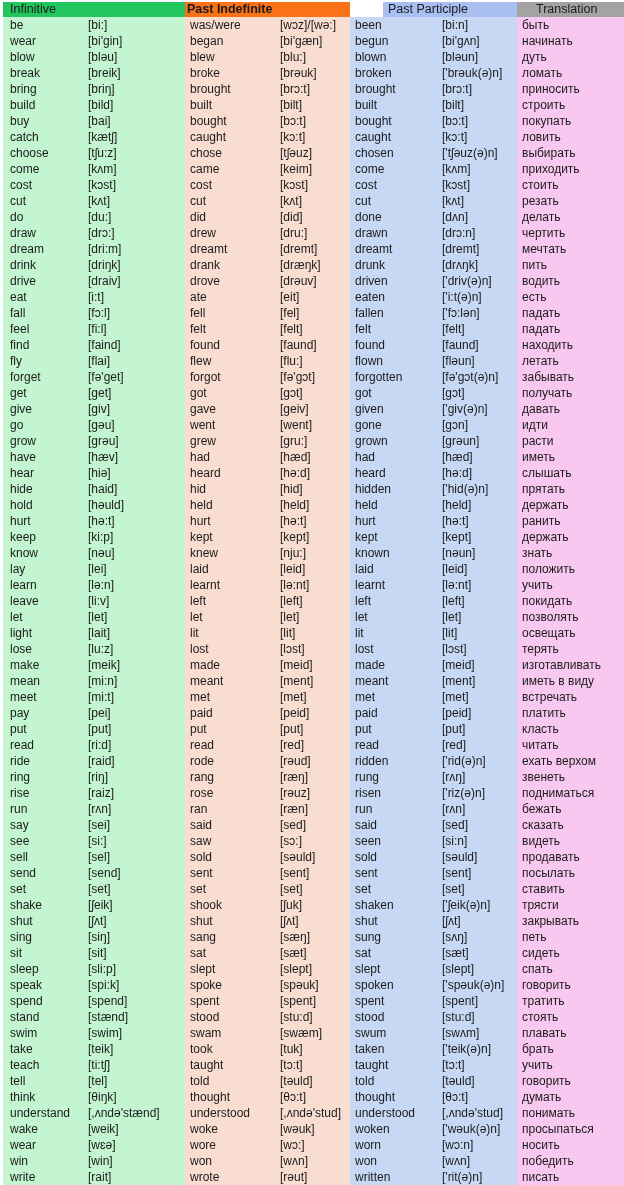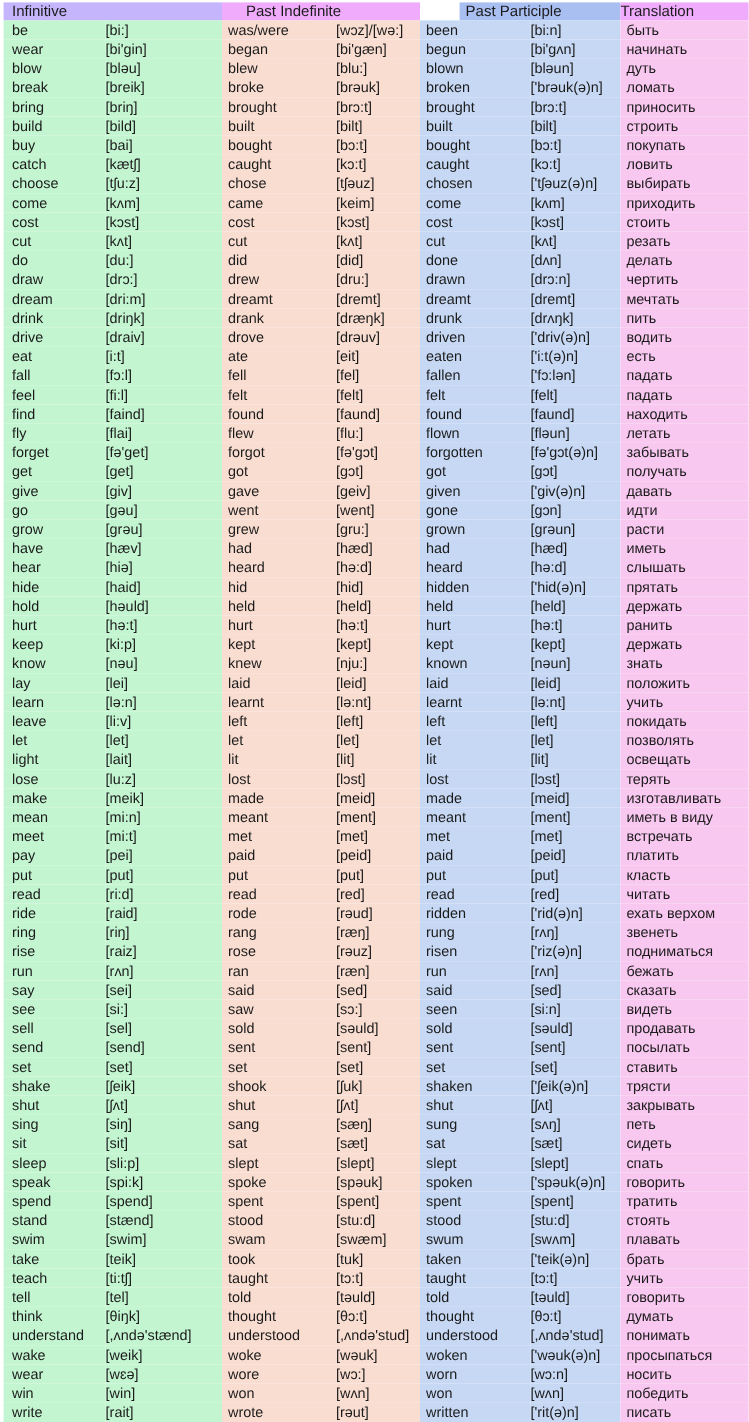--- a/index.html
+++ b/index.html
@@ -17,24 +17,24 @@
     display: grid;
     grid-template-columns: 182px 165px 167px 107px;
     height: 15px;
   }
   .hcell {
     font-size: 12.5px;
     line-height: 15px;
     white-space: nowrap;
     overflow: hidden;
   }
-  .h1 { background: #c4b5fd; padding-left: 7px; }
-  .h2 { background: #f0abfc; padding-left: 20px; }
+  .h1 { background: #22c55e; padding-left: 7px; }
+  .h2 { background: #f97316; padding-left: 2px; font-weight: bold; }
   .h3 { background: #a9bef1; padding-left: 5px; margin-left: 33px; }
-  .h4 { background: #f0abfc; padding-left: 0; }
+  .h4 { background: #a3a3a3; padding-left: 19px; }
   .row {
     display: grid;
     grid-template-columns: 85px 97px 95px 70px 92px 75px 107px;
     height: 16px;
   }
   .c {
     font-size: 12px;
     line-height: 16px;
     white-space: nowrap;
     overflow: hidden;

